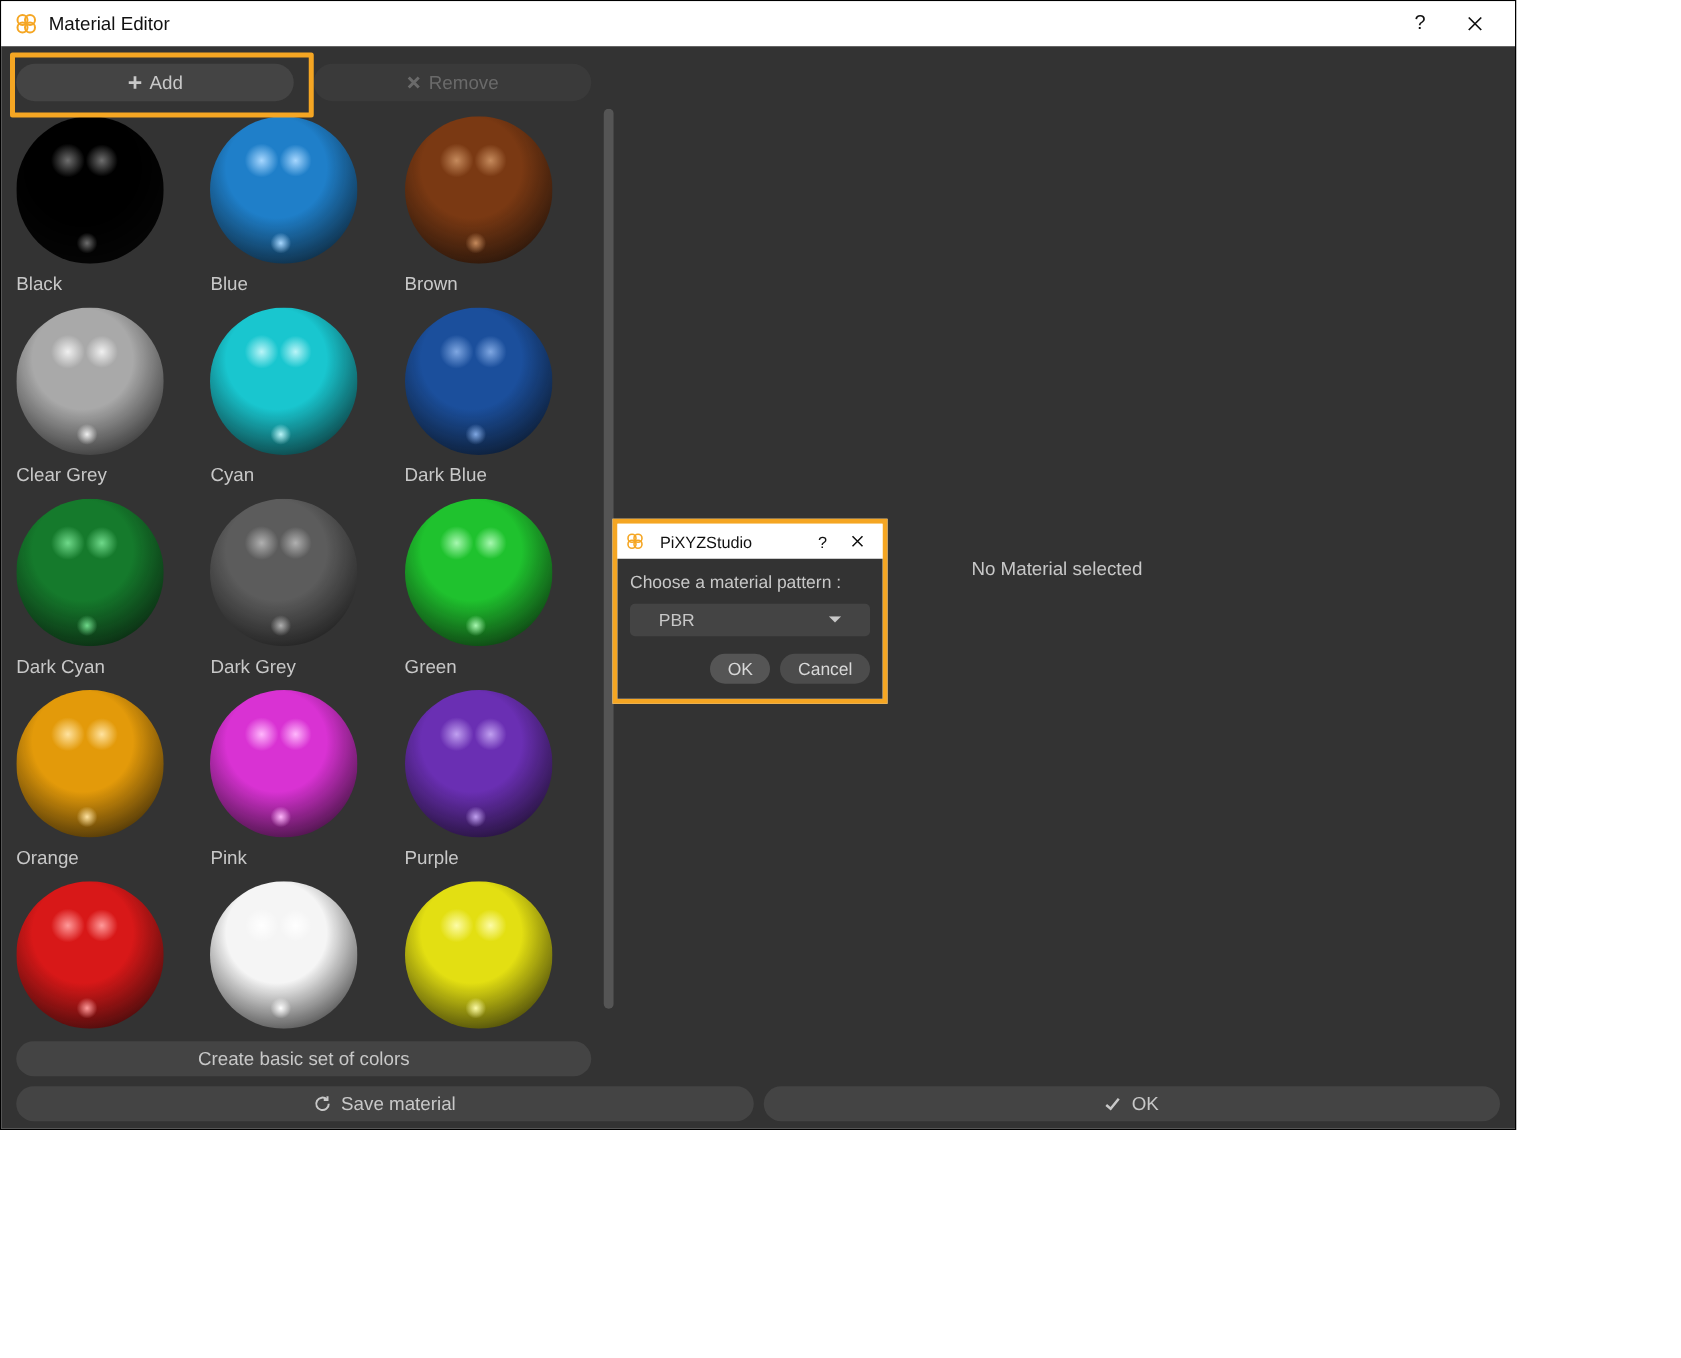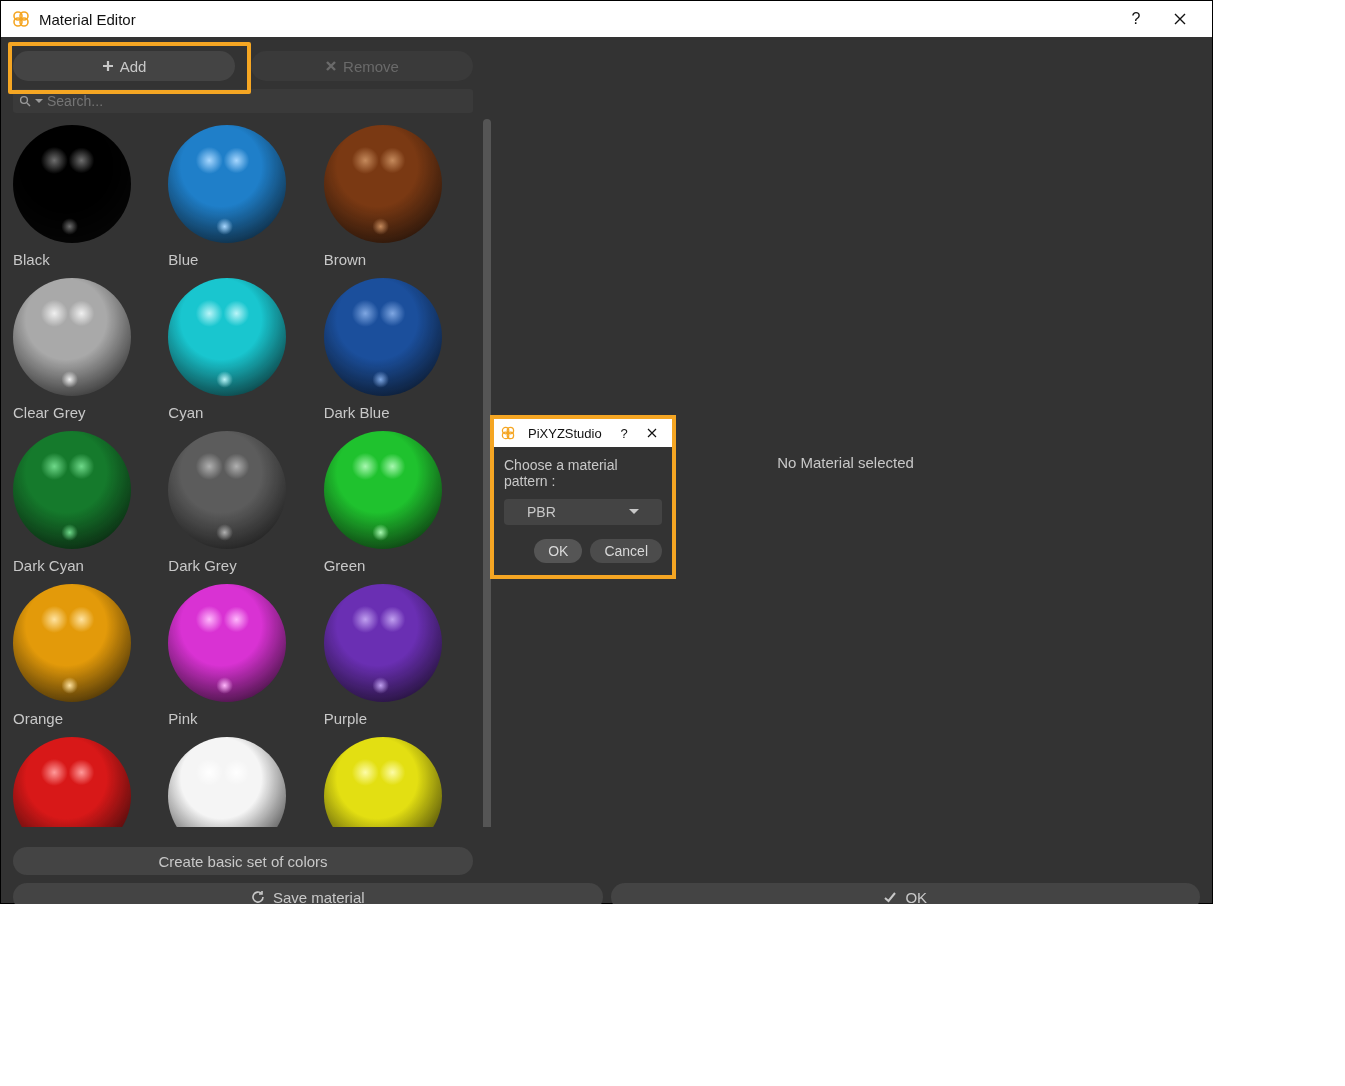--- a/index.html
+++ b/index.html
@@ -20,30 +20,30 @@
   .pill-btn.remove { background:#3a3a3a; color:#6a6a6a;}
   .search-row { margin-top:8px; height:24px; background:#3a3a3a; border-radius:3px; display:flex; align-items:center; padding:0 6px; color:#9a9a9a; font-size:14px; width: 460px;}
   .search-row input { background:transparent; border:none; color:#ccc; font-size:14px; flex:1; outline:none; padding-left:4px;}
   .list-scroll { margin-top:6px; flex:1; overflow:hidden; position:relative; padding-right:14px;}
   .mat-grid { display:grid; grid-template-columns: repeat(3, 1fr); gap: 2px 2px; }
   .mat-cell { display:flex; flex-direction:column; padding:6px 0 2px 0;}
   .sphere { width:118px; height:118px; border-radius:50%; position:relative; }
   .mat-label { color:#c8c8c8; font-size:15px; margin-top:8px;}
   .scrollbar { position:absolute; right:0; top:0; width:8px; height:100%; background:transparent;}
   .scrollbar .thumb { position:absolute; right:0; width:8px; background:#555; border-radius:4px; top:0; height:720px;}
-  .create-row { margin-top:20px;}
+  .create-row { margin-top:8px;}
   .create-btn { width: 460px; height:28px; border-radius:14px; background:#444444; color:#c8c8c8; font-size:15px; border:none; cursor:pointer;}
 
   .right-panel { flex:1; display:flex; align-items:center; justify-content:center; color:#c8c8c8; font-size:15px; position:relative;}
 
   .footer { display:flex; gap:8px; margin-top:8px; }
   .footer .fbtn { flex:1; height:28px; border-radius:14px; background:#444444; color:#c8c8c8; font-size:15px; display:flex; align-items:center; justify-content:center; gap:8px; border:none; cursor:pointer;}
 
   
-  .dialog { position:absolute; left:489px; top:414px; width:186px; border:4px solid #f5a623; background:#fff; z-index:50;}
+  .dialog { position:absolute; left:489px; top:414px; width:220px; border:4px solid #f5a623; background:#fff; z-index:50;}
   .dialog-titlebar { height:28px; background:#fff; display:flex; align-items:center; padding:0 6px;}
   .dialog-title { font-size:13px; color:#111; flex:1; margin-left:4px;}
   .dialog-tbtn { width:28px; height:28px; display:flex; align-items:center; justify-content:center; font-size:13px; color:#111; cursor:pointer;}
   .dialog-body { background:#333333; padding:10px 10px 12px 10px;}
   .dialog-label { color:#c8c8c8; font-size:14px; margin-bottom:10px; display:block;}
   .dropdown { width:100%; height:26px; background:#444444; border-radius:4px; color:#c8c8c8; font-size:14px; display:flex; align-items:center; padding:0 23px; justify-content:space-between; cursor:pointer;}
   .dialog-btns { display:flex; justify-content:flex-end; gap:8px; margin-top:14px;}
   .dbtn { height:24px; padding:0 14px; border-radius:12px; background:#555; color:#d8d8d8; font-size:14px; border:none; cursor:pointer;}
   .dbtn.cancel { background:#4c4c4c;}
 
@@ -92,34 +92,20 @@
           <button class="pill-btn remove">
             <span class="ico">
               <svg width="12" height="12" viewBox="0 0 12 12">
                   <path d="M2 2 L10 10 M10 2 L2 10" stroke="#6a6a6a" stroke-width="2.4"></path>
                 </svg>
             </span>
             <span>Remove</span>
           </button>
         </div>
 
-        <div class="search-row">
-          <span class="ico">
-            <svg width="12" height="12" viewBox="0 0 12 12">
-                <circle cx="5" cy="5" r="3.4" fill="none" stroke="#9a9a9a" stroke-width="1.4"></circle>
-                <path d="M8 8 L11 11" stroke="#9a9a9a" stroke-width="1.4"></path>
-              </svg>
-          </span>
-          <span class="ico" style="margin-left:4px;">
-            <svg width="8" height="8" viewBox="0 0 8 8">
-                <path d="M0 2 L4 6 L8 2 Z" fill="#9a9a9a"></path>
-              </svg>
-          </span>
-          <input type="text" placeholder="Search..." style="">
-        </div>
 
         <div class="list-scroll">
           <div class="mat-grid" id="mat-grid">
               <div class="mat-cell">
                 <div class="sphere" style="background: radial-gradient(circle at 35% 30%, rgb(110, 110, 110) 0%, rgba(255, 255, 255, 0) 12%), radial-gradient(circle at 58% 30%, rgb(110, 110, 110) 0%, rgba(255, 255, 255, 0) 12%), radial-gradient(circle at 48% 86%, rgb(110, 110, 110) 0%, rgba(255, 255, 255, 0) 7%), radial-gradient(circle at 45% 35%, rgb(0, 0, 0) 0%, rgb(0, 0, 0) 40%, rgba(0, 0, 0, 0.85) 100%);"></div>
                 <div class="mat-label">Black</div>
               </div>
               <div class="mat-cell">
                 <div class="sphere" style="background: radial-gradient(circle at 35% 30%, rgb(167, 215, 255) 0%, rgba(255, 255, 255, 0) 12%), radial-gradient(circle at 58% 30%, rgb(167, 215, 255) 0%, rgba(255, 255, 255, 0) 12%), radial-gradient(circle at 48% 86%, rgb(167, 215, 255) 0%, rgba(255, 255, 255, 0) 7%), radial-gradient(circle at 45% 35%, rgb(31, 127, 201) 0%, rgb(31, 127, 201) 40%, rgba(0, 0, 0, 0.85) 100%);"></div>
                 <div class="mat-label">Blue</div>

